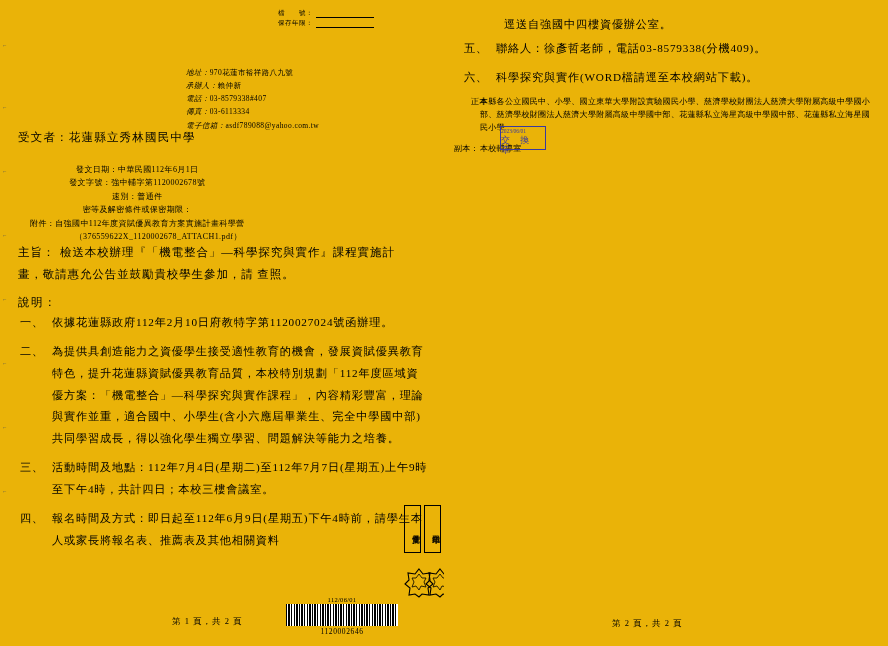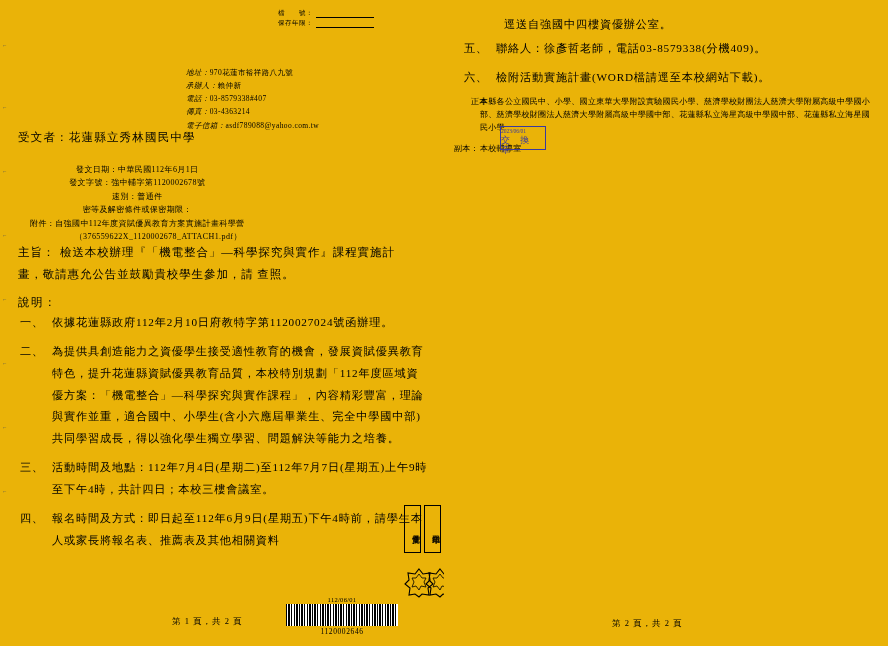--- a/index.html
+++ b/index.html
@@ -294,21 +294,21 @@
     <div>
       <span class="k">承辦人：</span>
       <span>賴仲新</span>
     </div>
     <div>
       <span class="k">電話：</span>
       <span>03-8579338#407</span>
     </div>
     <div>
       <span class="k">傳真：</span>
-      <span>03-4363214</span>
+      <span>03-6113334</span>
     </div>
     <div>
       <span class="k">電子信箱：</span>
       <span>asdf789088@yahoo.com.tw</span>
     </div>
   </div>
 
   <div class="recipient">
     <span>受文者：</span><span>花蓮縣立秀林國民中學</span>
   </div>
@@ -377,21 +377,21 @@
 
   <div class="p2-first">逕送自強國中四樓資優辦公室。</div>
 
   <div class="p2-items">
     <div class="item">
       <span class="num">五、</span>
       <span class="txt">聯絡人：徐彥哲老師，電話03-8579338(分機409)。</span>
     </div>
     <div class="item">
       <span class="num">六、</span>
-      <span class="txt">檢附活動實施計畫(WORD檔請逕至本校網站下載)。</span>
+      <span class="txt">科學探究與實作(WORD檔請逕至本校網站下載)。</span>
     </div>
   </div>
 
   <div class="cc-block">
     <div class="cc-row">
       <span class="cl">正本：</span>
       <span>本縣各公立國民中、小學、國立東華大學附設實驗國民小學、慈濟學校財團法人慈濟大學附屬高級中學國小部、慈濟學校財團法人慈濟大學附屬高級中學國中部、花蓮縣私立海星高級中學國中部、花蓮縣私立海星國民小學</span>
     </div>
     <div class="cc2">
       <span class="cl">副本：</span>

